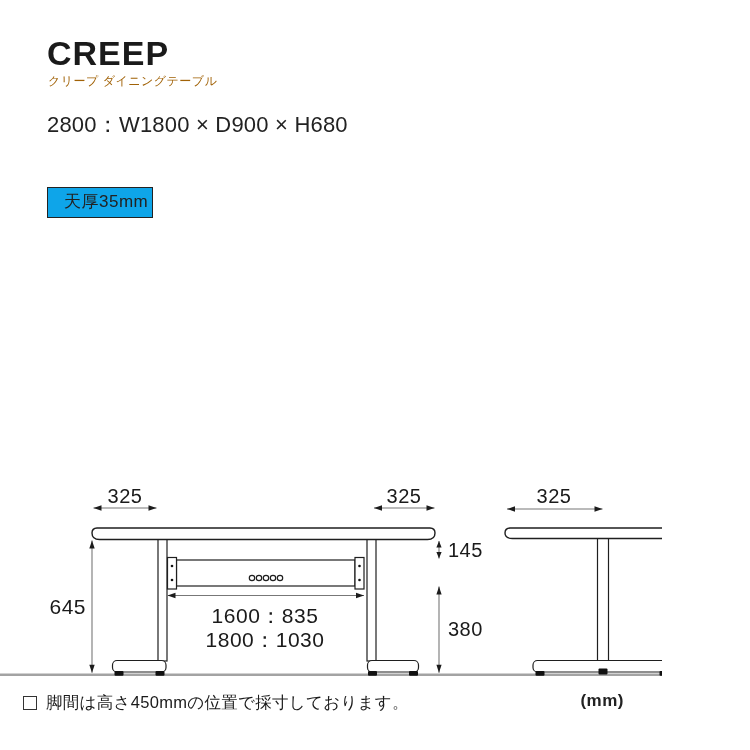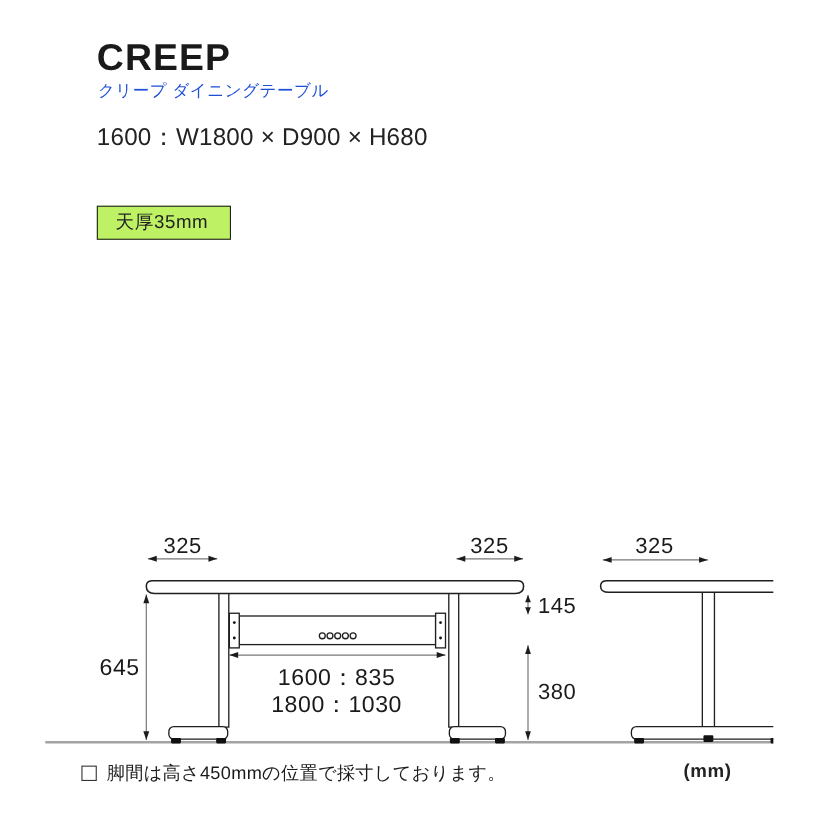--- a/index.html
+++ b/index.html
@@ -1,53 +1,53 @@
 <!DOCTYPE html>
 <html><head>
 <meta charset="utf-8">
 <style>
   html,body{margin:0;padding:0;background:#fff;}
   body{font-family:"Liberation Sans",sans-serif;color:#1a1a1a;}
-  .page{position:relative;width:662px;height:750px;background:#fff;overflow:hidden;margin-left:41px;}
+  .page{position:relative;width:662px;height:750px;background:#fff;overflow:hidden;}
 
   .title{position:absolute;left:47px;top:36px;font-size:34px;font-weight:700;
          letter-spacing:1px;line-height:1;margin:0;color:#1a1a1a;}
-  .subtitle{position:absolute;left:48px;top:73px;font-size:15px;letter-spacing:.5px;color:#1d4ed8;}
+  .subtitle{position:absolute;left:48px;top:73px;font-size:12px;letter-spacing:.5px;color:#a16207;}
   .specs{position:absolute;left:47px;top:110px;font-size:22px;line-height:29px;
          letter-spacing:.2px;color:#222;}
   .badge{position:absolute;left:47px;top:187px;border:1.5px solid #222;
-         padding:2px 20px 4px 16px;font-size:17px;letter-spacing:.5px;color:#222;
-         background:#bef264;}
+         padding:2px 4px 4px 16px;font-size:17px;letter-spacing:.5px;color:#222;
+         background:#0ea5e9;}
 
   .diagram-svg{position:absolute;left:0;top:0;}
   .diagram-svg text{font-family:"Liberation Sans",sans-serif;fill:#1a1a1a;}
   .dim-text{font-size:20px;letter-spacing:.5px;}
   .dim-text-lg{font-size:21px;letter-spacing:.5px;}
   .outline{fill:#fff;stroke:#1f1f1f;stroke-width:1.4;}
   .thin{fill:#fff;stroke:#1f1f1f;stroke-width:1.2;}
   .dimline{stroke:#777;stroke-width:1.1;fill:none;}
   .head{fill:#1c1c1c;stroke:none;}
   .glide{fill:#111;stroke:none;}
 
-  .footnote{position:absolute;left:33px;top:692px;display:flex;align-items:flex-start;
+  .footnote{position:absolute;left:23px;top:692px;display:flex;align-items:flex-start;
             font-size:16.5px;letter-spacing:.3px;color:#1a1a1a;text-align:right;}
   .note-square{width:12px;height:12px;border:1.5px solid #333;margin:3.5px 9px 0 0;
                flex:0 0 auto;background:#fff;}
   .unit{position:absolute;right:38px;top:691px;font-size:17px;color:#222;letter-spacing:.5px;font-weight:bold;}
 </style>
 </head>
 <body>
 
 <div class="page">
 
   <h1 class="title">CREEP</h1>
   <div class="subtitle">クリープ ダイニングテーブル</div>
 
   <div class="specs">
-    <div>1600：W1800 × D900 × H680</div>
+    <div>2800：W1800 × D900 × H680</div>
   </div>
 
   <div class="badge">天厚35mm</div>
 
   <svg class="diagram-svg" width="750" height="750" viewBox="0 0 750 750" aria-hidden="true">
 
     <line x1="0" y1="674.8" x2="750" y2="674.8" stroke="#a3a3a3" stroke-width="2.4"></line>
 
     <g>
 

